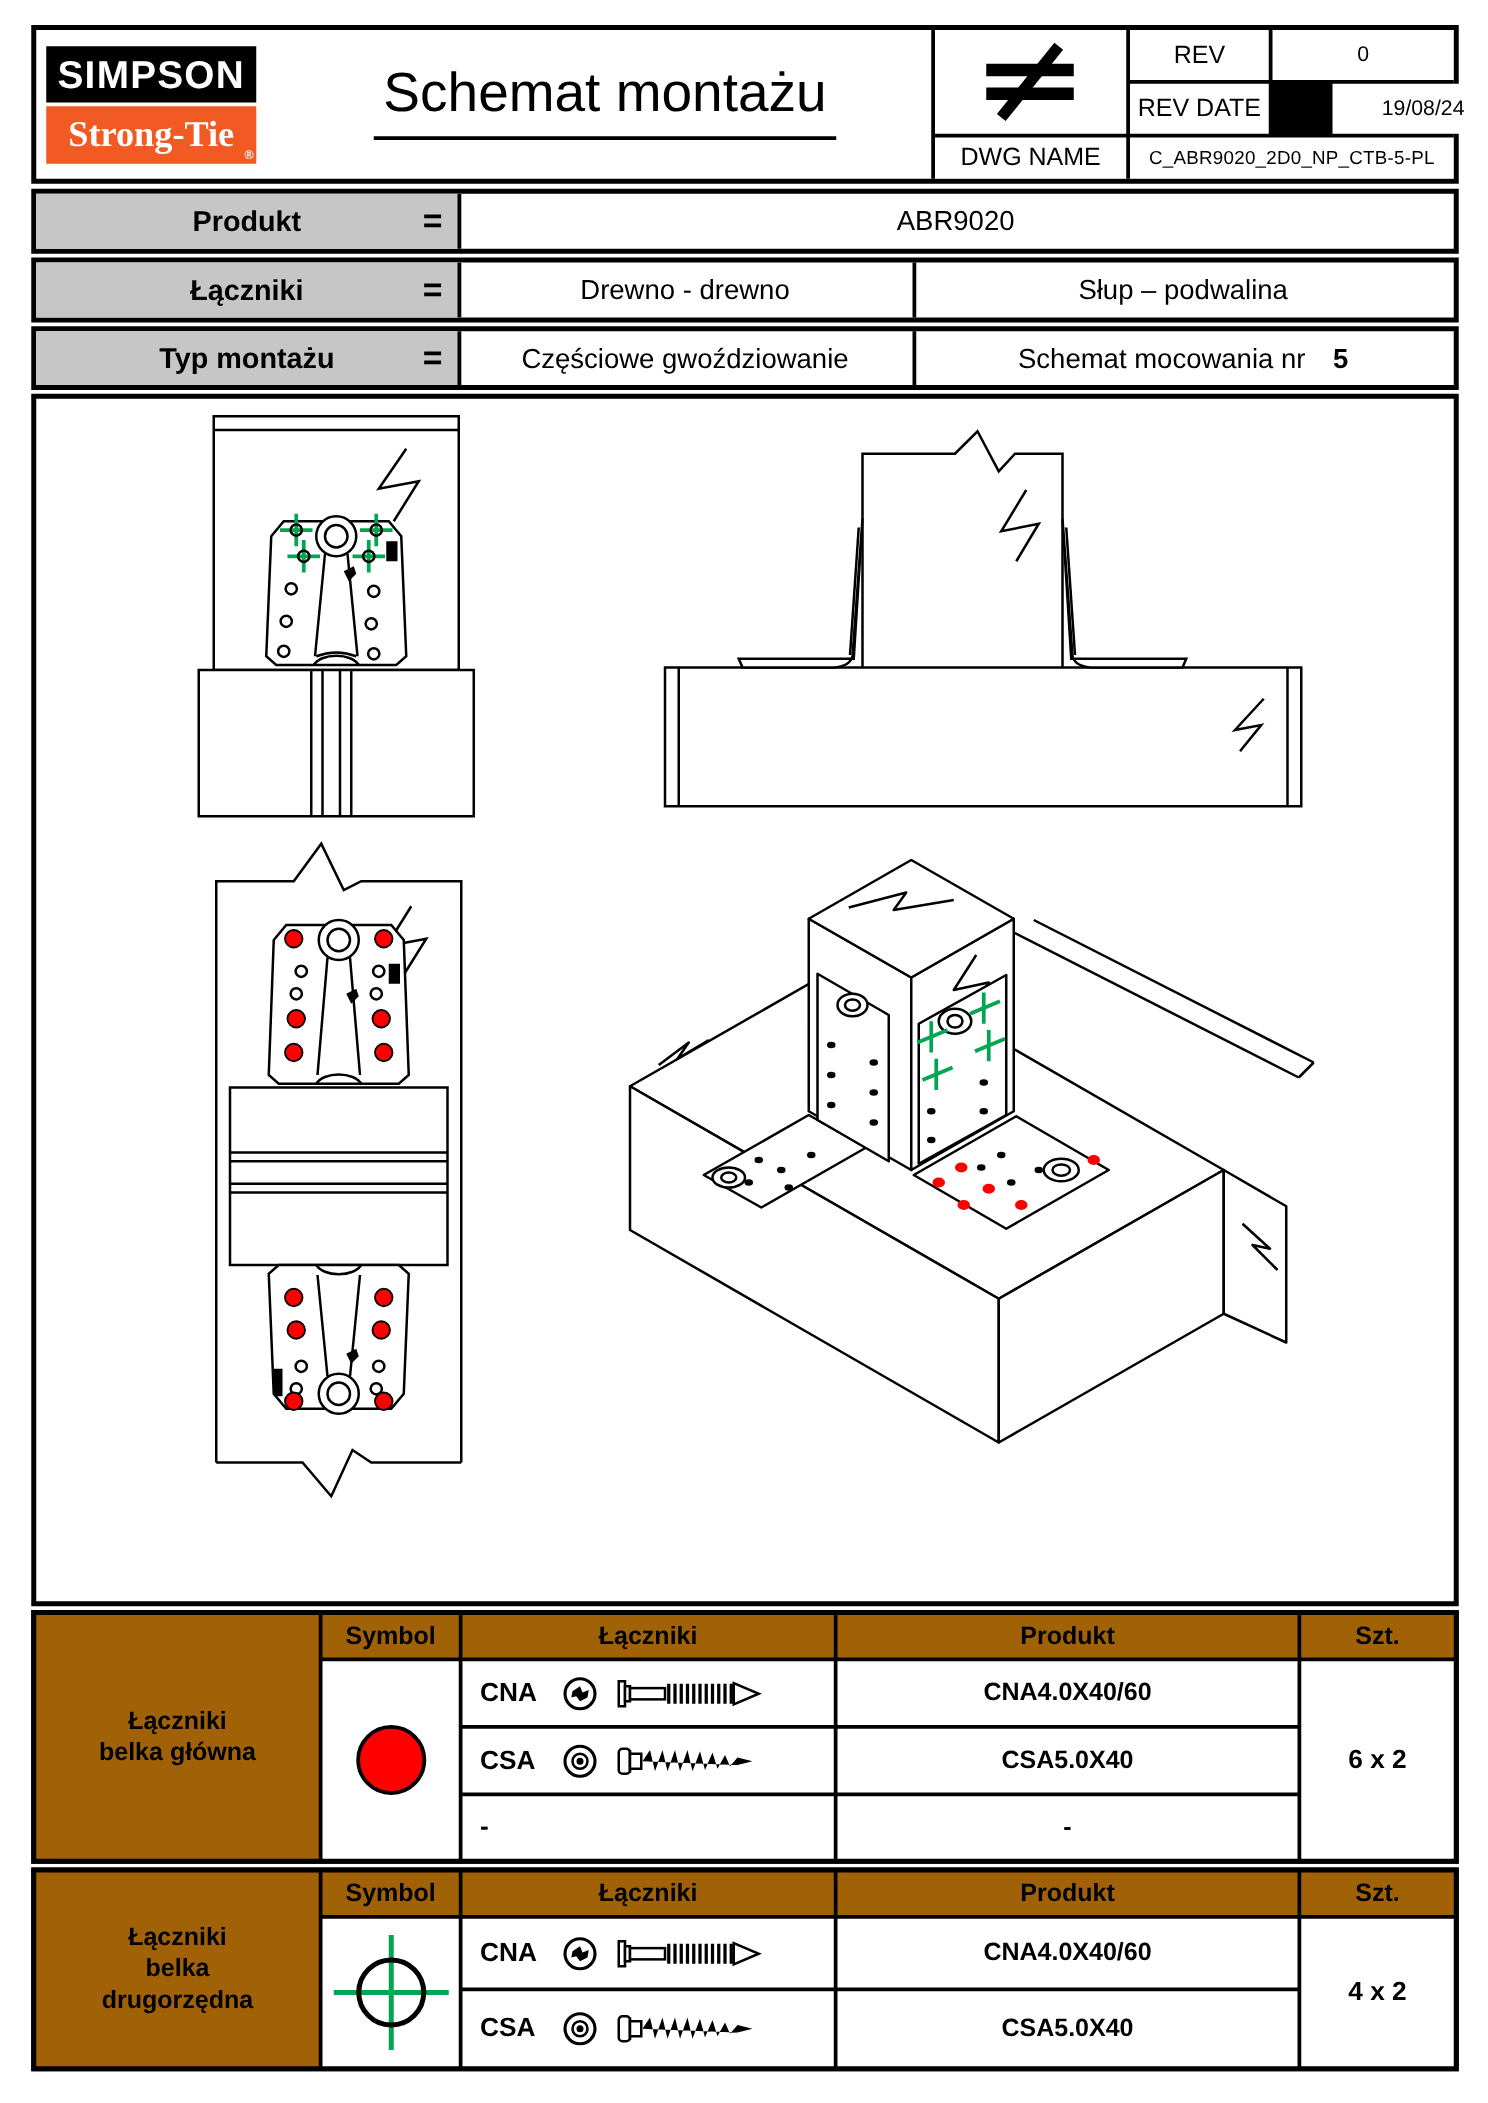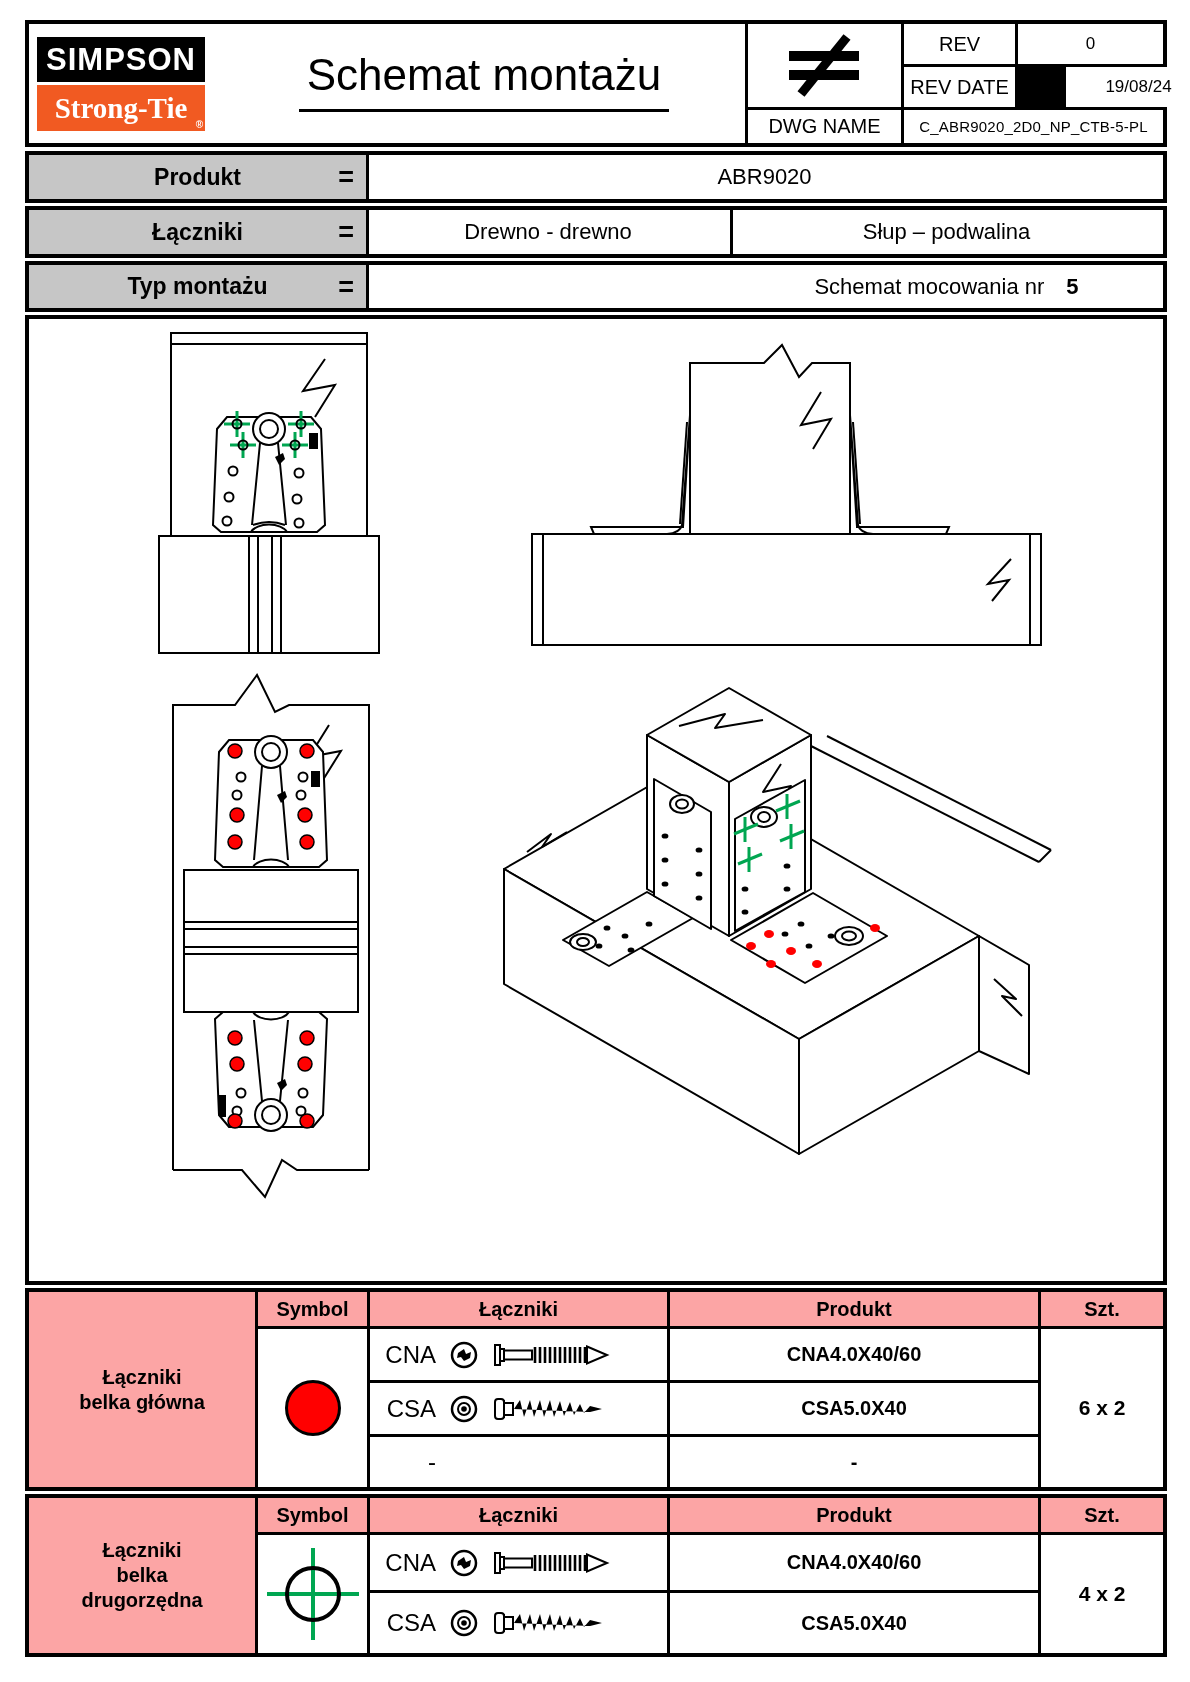--- a/index.html
+++ b/index.html
@@ -1,21 +1,21 @@
 <!DOCTYPE html>
 <html><head>
 <meta charset="utf-8">
 <style>
   html,body{margin:0;padding:0;background:#fff;}
   .page{position:relative;width:1190px;height:1682px;background:#fff;
         font-family:"Liberation Sans",sans-serif;color:#000;overflow:hidden;}
   .box{position:absolute;box-sizing:border-box;background:#fff;border:4px solid #000;}
   .blackgrid{background:#000;}
   .cell{position:absolute;box-sizing:border-box;display:flex;align-items:center;justify-content:center;background:#fff;}
-  .gray{background:#fca5a5;}
+  .gray{background:#a16207;}
   .bold{font-weight:700;}
   
   .logo-line1{display:flex;align-items:center;justify-content:center;background:#000;color:#fff;
               font-weight:700;font-size:31px;letter-spacing:1px;height:45px;}
   .logo-line2{display:flex;align-items:center;justify-content:center;background:#f15a22;color:#fff;
               font-family:"Liberation Serif",serif;font-weight:700;font-size:29px;height:46px;margin-top:3px;position:relative;}
   .logo-reg{position:absolute;right:2px;bottom:1px;font-size:10px;font-family:"Liberation Sans",sans-serif;}
   .title-wrap{position:absolute;left:215px;top:26px;width:480px;text-align:center;}
   .title-text{display:inline-block;font-size:44px;font-weight:400;border-bottom:3px solid #000;padding:0 8px 9px 8px;}
   .hdr-label{font-size:20px;}
@@ -25,21 +25,21 @@
   .info-label{position:absolute;left:0;top:0;bottom:0;width:337px;background:#c6c6c6;border-right:3px solid #000;
               display:flex;align-items:center;justify-content:center;font-weight:700;font-size:23px;}
   .info-eq{position:absolute;right:12px;top:50%;transform:translateY(-50%);font-weight:700;font-size:27px;}
   .info-val{position:absolute;top:0;bottom:0;display:flex;align-items:center;justify-content:center;font-size:22px;}
   
   .group-label{font-weight:700;font-size:20px;text-align:center;line-height:1.25;}
   .tbl-hdr{font-weight:700;font-size:20px;}
   .prod-val{font-weight:700;font-size:20px;}
   .qty-val{font-weight:700;font-size:21px;}
   .fast-row{justify-content:flex-start;padding-left:14px;gap:13px;}
-  .fast-code{font-weight:400;font-size:24px;width:52px;text-align:right;}
+  .fast-code{font-weight:700;font-size:21px;width:52px;}
   .red-dot{width:50px;height:50px;border-radius:50%;background:#ff0000;border:3px solid #000;}
   svg{display:block;}
   .draw{position:absolute;}
 </style>
 </head>
 <body>
 
 <div class="page">
 
   <div class="box" style="left:25px;top:20px;width:1142px;height:127px;">
@@ -86,20 +86,21 @@
     </div>
     <div class="info-val" style="left:337px;width:364px;border-right:3px solid #000;">Drewno - drewno</div>
     <div class="info-val" style="left:701px;right:0;">Słup – podwalina</div>
   </div>
 
   <div class="box" style="left:25px;top:261px;width:1142px;height:51px;">
     <div class="info-label">
       <span>Typ montażu</span>
       <span class="info-eq">=</span>
     </div>
+    <div class="info-val" style="left:337px;width:364px;border-right:3px solid #000;">Częściowe gwoździowanie</div>
     <div class="info-val" style="left:701px;right:0;">
       <span>Schemat mocowania nr</span>
       <span class="bold" style="margin-left:22px;">5</span>
     </div>
   </div>
 
   <div class="box" style="left:25px;top:315px;width:1142px;height:970px;">
 
     <svg class="draw" style="left:128px;top:10px;" width="228" height="326" viewBox="0 0 228 326">
       <g fill="#fff" stroke="#000" stroke-width="2">

